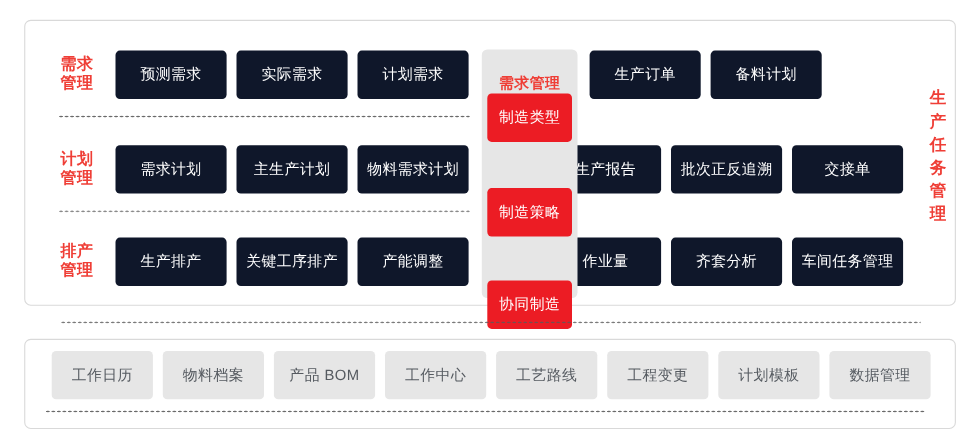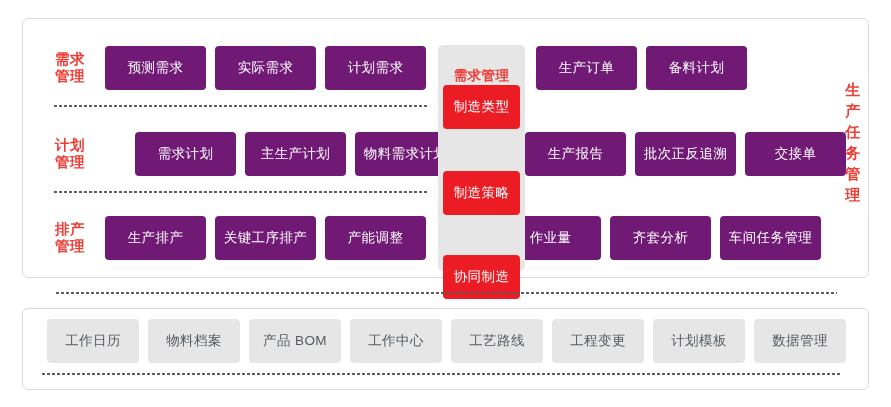--- a/index.html
+++ b/index.html
@@ -61,21 +61,21 @@
   }
   .row {
     position: absolute;
     left: 0;
     width: 780px;
     height: 46px;
     display: flex;
     align-items: center;
   }
   #row-0 { top: 12px; }
-  #row-1 { top: 98px; gap: 30px; }
+  #row-1 { top: 98px; }
   #row-2 { top: 182px; }
 
   .row-divider {
     position: absolute;
     left: 12px;
     width: 374px;
   }
   #row-divider-0 { top: 72px; }
   #row-divider-1 { top: 158px; }
 
@@ -106,21 +106,21 @@
     border-radius: 4px;
     display: flex;
     align-items: center;
     justify-content: center;
     color: #ffffff;
     font-size: 13.5px;
     letter-spacing: 0.4px;
     box-sizing: border-box;
     white-space: nowrap;
   }
-  .tile.orange { background: #701a75; text-align: right; }
+  .tile.orange { background: #0f172a; text-align: right; }
   .tile.w-a { width: 101px; }
   .tile.w-b { width: 101px; }
 
   .tile-gap {
     width: 101px;
     height: 44px;
   }
 
   
   #center-column {

